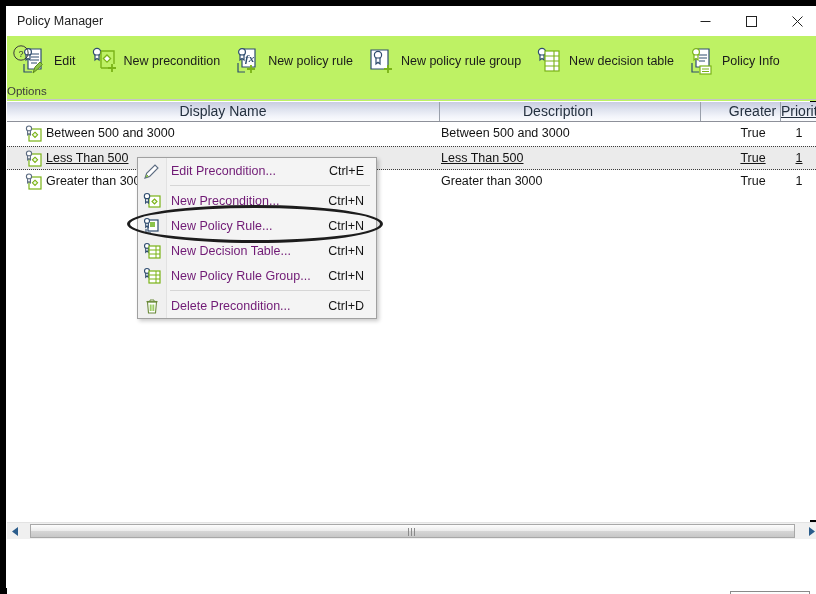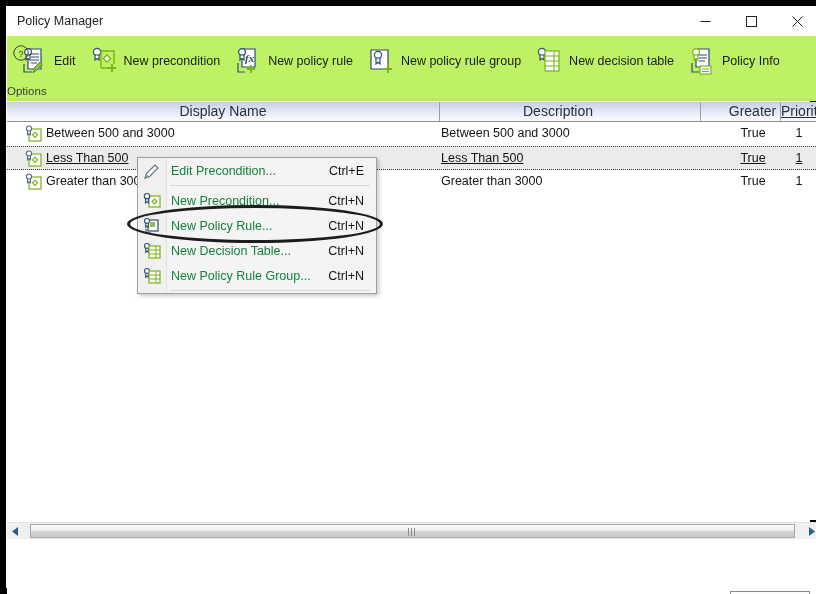--- a/index.html
+++ b/index.html
@@ -299,21 +299,21 @@
     z-index: 2;
   }
   .ctx-ico {
     width: 28px; height: 24px;
     display: flex; align-items: center; justify-content: center;
     flex: none;
   }
   .ctx-label {
     margin-left: 5px;
     font-size: 12.5px;
-    color: #15803d;
+    color: #701a75;
     white-space: nowrap;
   }
   .ctx-key {
     position: absolute;
     right: 12px;
     font-size: 12.5px;
     color: #141414;
     white-space: nowrap;
   }
   .ctx-sep {
@@ -600,17 +600,29 @@
           <rect x="6" y="4" width="11" height="12" fill="#fff" stroke="#7ab317" stroke-width="1.2"></rect>
           <path d="M6 8 h11 M6 12 h11 M13 4 v12" stroke="#7ab317" stroke-width="1"></path>
         </svg>
       </span>
       <span class="ctx-label">New Policy Rule Group...</span>
       <span class="ctx-key">Ctrl+N</span>
     </div>
 
     <div class="ctx-sep"></div>
 
+    <div class="ctx-item">
+      <span class="ctx-ico">
+        <svg width="18" height="18" viewBox="0 0 18 18">
+          <path d="M4.5 5 h9 l-1 11 h-7 z" fill="#fff" stroke="#6b8a3a" stroke-width="1.1"></path>
+          <path d="M3.5 4.6 h11" stroke="#6b8a3a" stroke-width="1.3"></path>
+          <path d="M7 3 h4 v1.6 h-4 z" fill="#fff" stroke="#6b8a3a" stroke-width="1"></path>
+          <path d="M7.3 7.5 v6.5 M9 7.5 v6.5 M10.7 7.5 v6.5" stroke="#8bc34a" stroke-width="1.1"></path>
+        </svg>
+      </span>
+      <span class="ctx-label">Delete Precondition...</span>
+      <span class="ctx-key">Ctrl+D</span>
+    </div>
   </div>
 
   <div class="annot-ellipse"></div>
 
 </div>
 
 </body></html>

